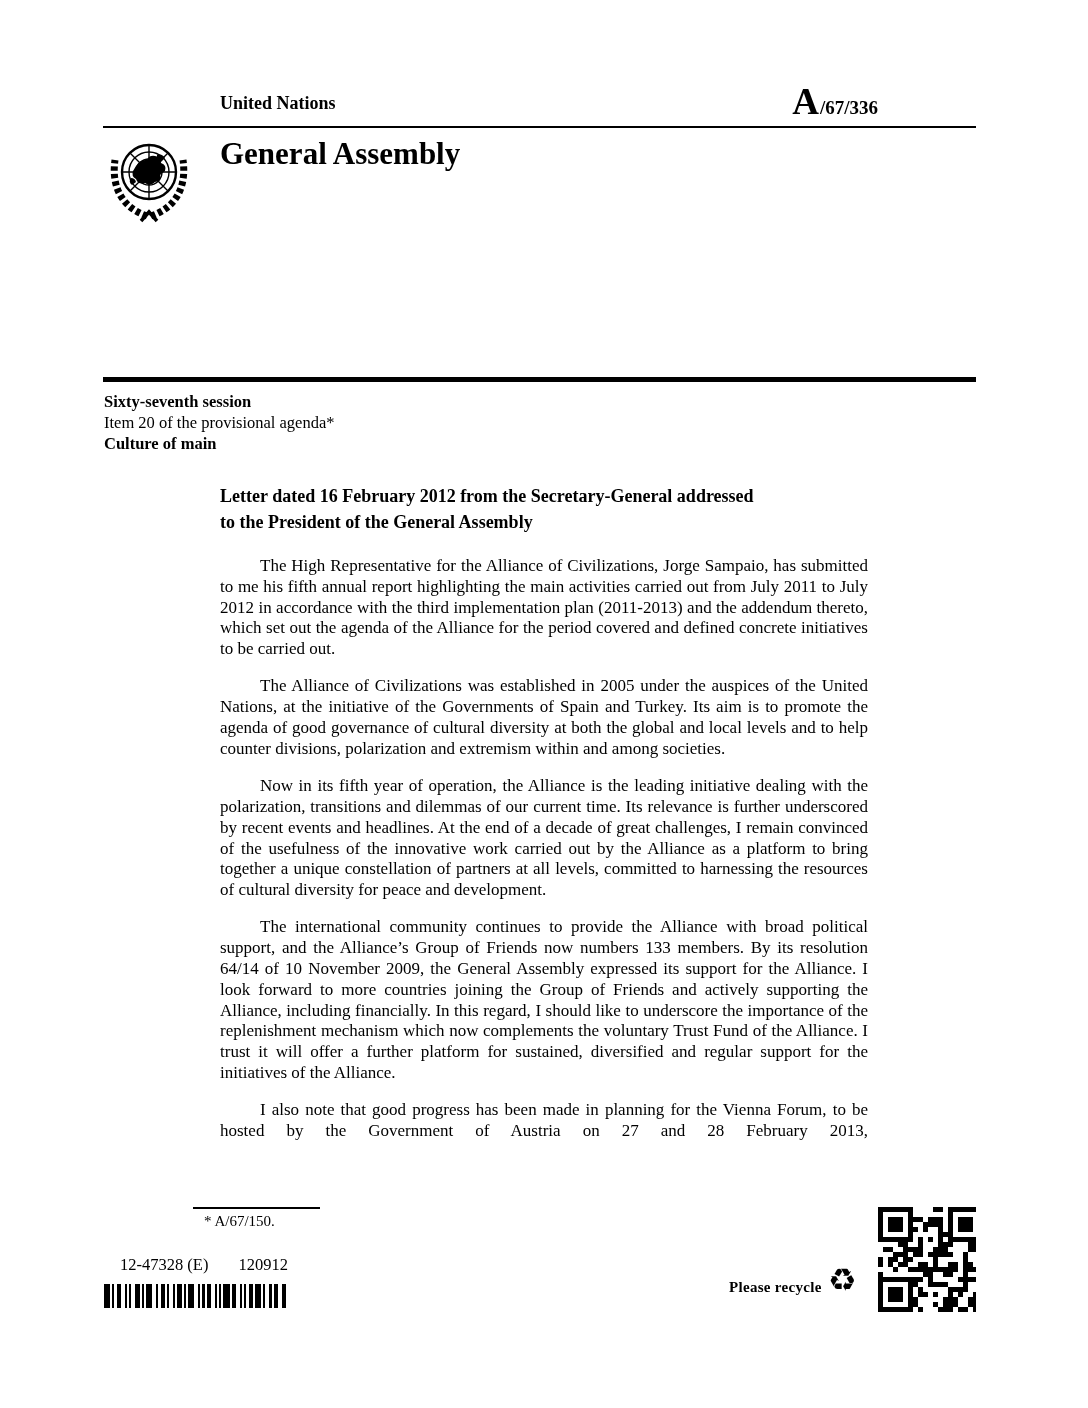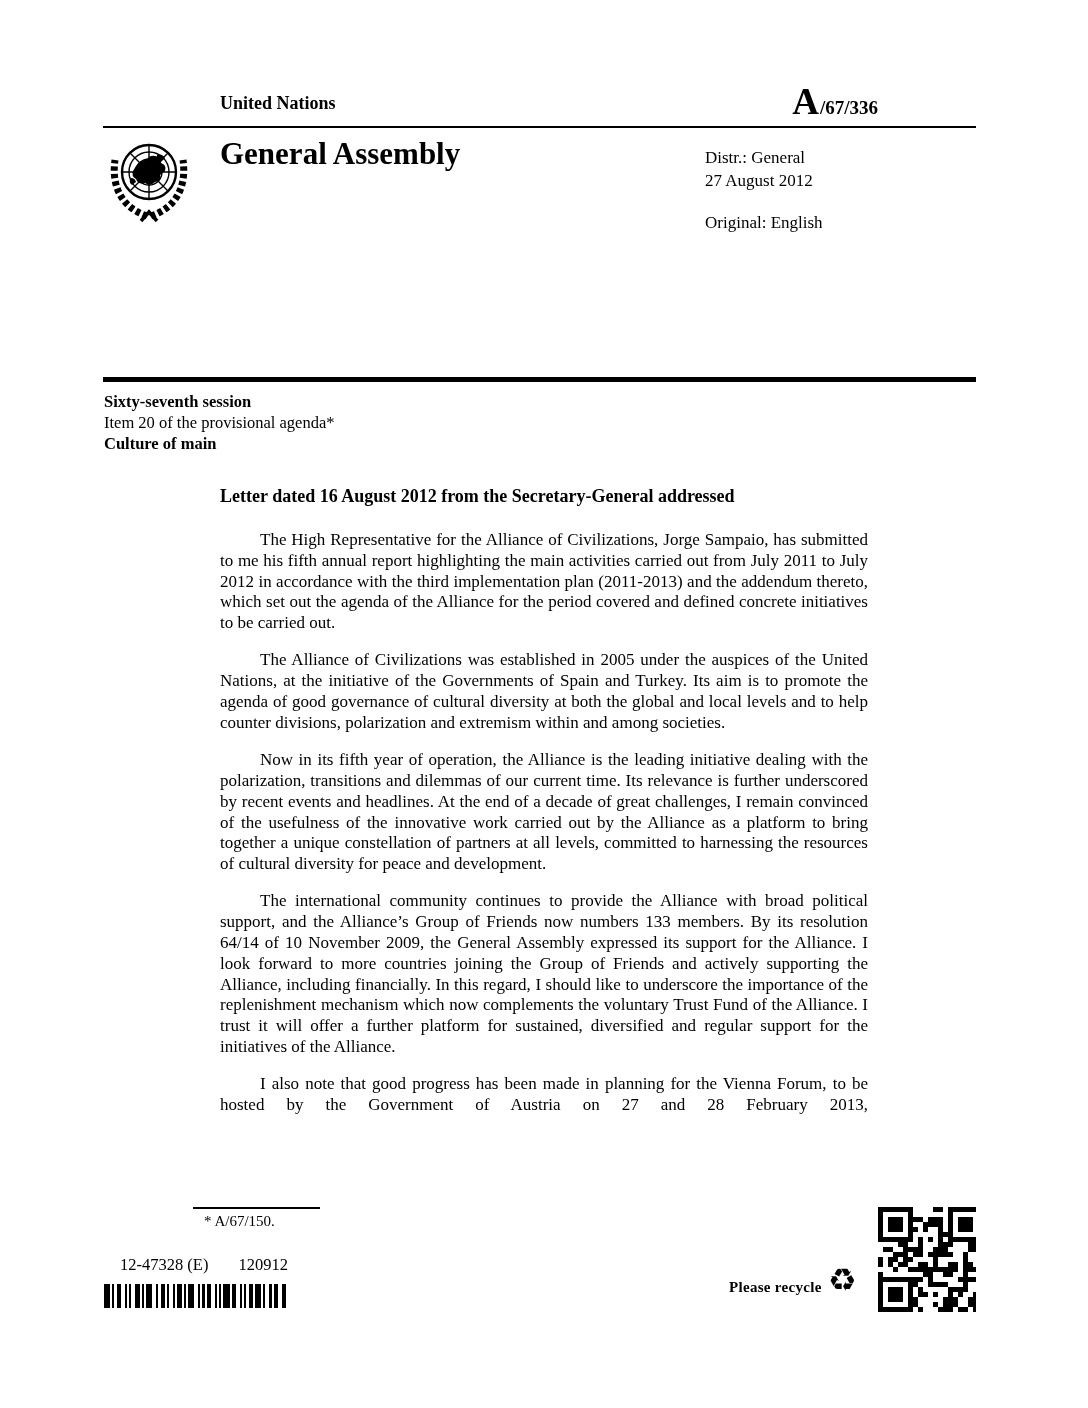--- a/index.html
+++ b/index.html
@@ -66,37 +66,33 @@
       <g fill="none" stroke="#000" stroke-width="7" stroke-dasharray="4.5 3">
         <path d="M43 85 C19 77 7 57 11 29"></path>
         <path d="M47 85 C71 77 83 57 79 29"></path>
       </g>
       <path d="M37 90 L45 81 L53 90" stroke="#000" stroke-width="3.5" fill="none"></path>
     </svg>
   </div>
 
   <div class="ga-name">General Assembly</div>
 
-  <div class="distr-block">
-    <div>Distr.: General</div>
-    <div>27 August 2012</div>
-    <div class="original-line">Original: English</div>
-  </div>
 
   <div class="rule-thick"></div>
 
   <div class="session-block">
     <div class="bold">Sixty-seventh session</div>
     <div>Item 20 of the provisional agenda*</div>
     <div class="bold">Culture of main</div>
   </div>
 
   <div class="main">
     <h1 class="letter-title">
-      <span>Letter dated 16 August 2012 from the Secretary-General addressed</span>
+      <span>Letter dated 16 February 2012 from the Secretary-General addressed</span>
+      <span>to the President of the General Assembly</span>
     </h1>
     <p>The High Representative for the Alliance of Civilizations, Jorge Sampaio, has submitted to me his fifth annual report highlighting the main activities carried out from July 2011 to July 2012 in accordance with the third implementation plan (2011-2013) and the addendum thereto, which set out the agenda of the Alliance for the period covered and defined concrete initiatives to be carried out.</p>
     <p>The Alliance of Civilizations was established in 2005 under the auspices of the United Nations, at the initiative of the Governments of Spain and Turkey. Its aim is to promote the agenda of good governance of cultural diversity at both the global and local levels and to help counter divisions, polarization and extremism within and among societies.</p>
     <p>Now in its fifth year of operation, the Alliance is the leading initiative dealing with the polarization, transitions and dilemmas of our current time. Its relevance is further underscored by recent events and headlines. At the end of a decade of great challenges, I remain convinced of the usefulness of the innovative work carried out by the Alliance as a platform to bring together a unique constellation of partners at all levels, committed to harnessing the resources of cultural diversity for peace and development.</p>
     <p>The international community continues to provide the Alliance with broad political support, and the Alliance’s Group of Friends now numbers 133 members. By its resolution 64/14 of 10 November 2009, the General Assembly expressed its support for the Alliance. I look forward to more countries joining the Group of Friends and actively supporting the Alliance, including financially. In this regard, I should like to underscore the importance of the replenishment mechanism which now complements the voluntary Trust Fund of the Alliance. I trust it will offer a further platform for sustained, diversified and regular support for the initiatives of the Alliance.</p>
     <p class="continues">I also note that good progress has been made in planning for the Vienna Forum, to be hosted by the Government of Austria on 27 and 28 February 2013,</p>
   </div>
 
   <div class="footnote-rule"></div>
   <div class="footnote">* A/67/150.</div>

